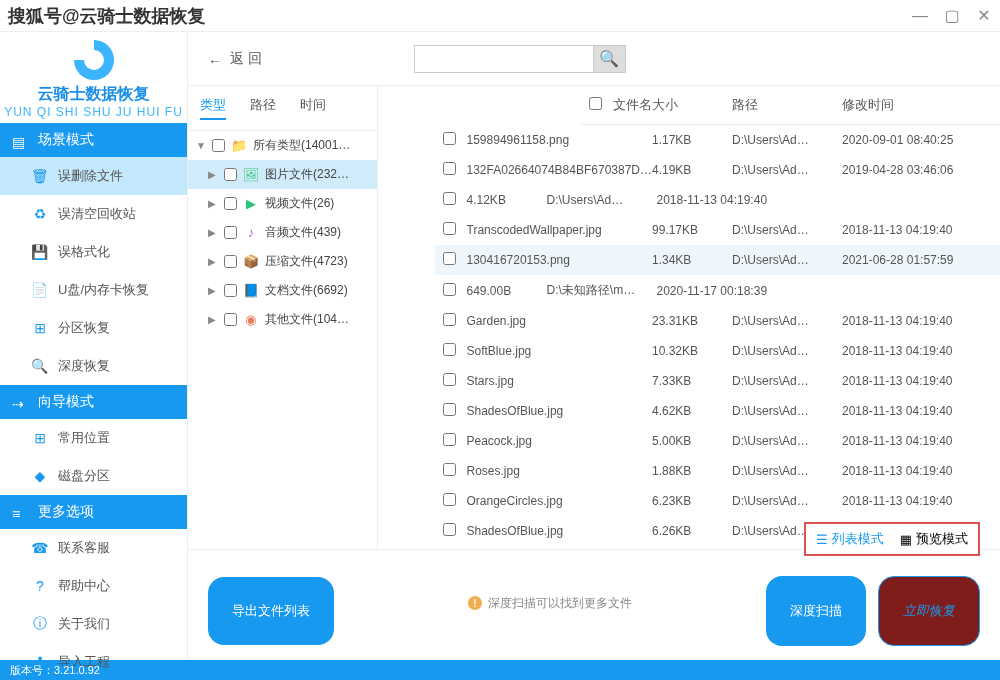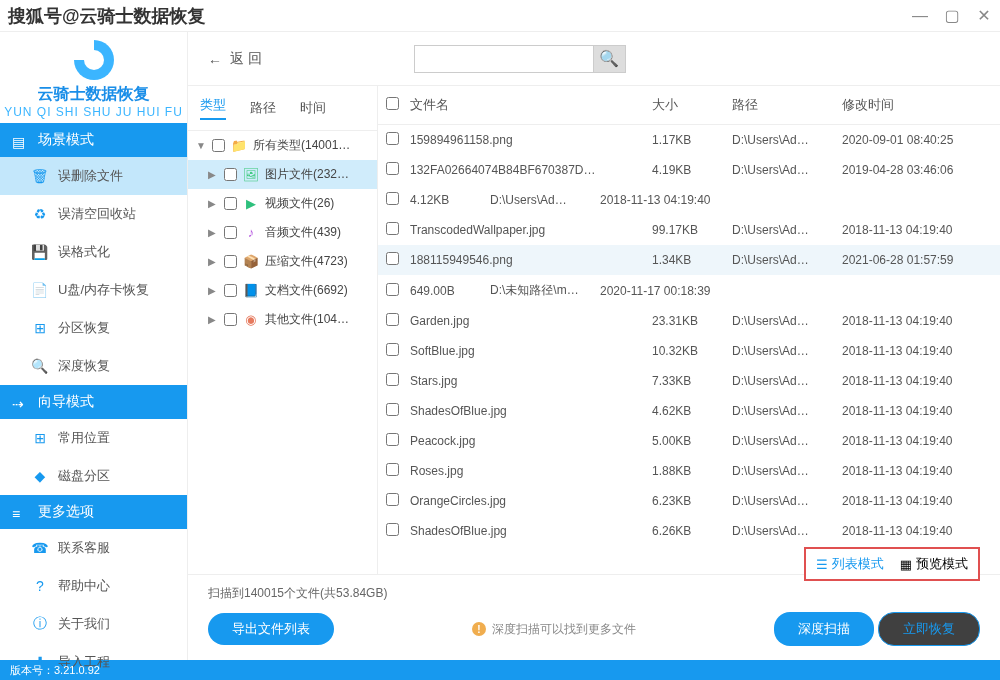--- a/index.html
+++ b/index.html
@@ -20,50 +20,50 @@
 .nav-item.active { background: #c3e7fb; }
 .nav-item .nicon { width: 16px; height: 16px; display: inline-flex; align-items: center; justify-content: center; color: #1799ef; font-size: 14px; }
 .main { flex: 1; display: flex; flex-direction: column; }
 .toolbar { height: 54px; display: flex; align-items: center; padding: 0 20px; gap: 12px; border-bottom: 1px solid #eee; }
 .back-btn { display: flex; align-items: center; gap: 8px; color: #555; cursor: pointer; font-size: 14px; }
 .search-wrap { margin-left: 140px; display: flex; }
 .search-input { width: 180px; height: 28px; border: 1px solid #ccc; padding: 0 8px; font-size: 12px; }
 .search-btn { width: 32px; height: 28px; background: #ddd; border: 1px solid #ccc; border-left: none; cursor: pointer; display: flex; align-items: center; justify-content: center; color: #666; }
 .content { flex: 1; display: flex; overflow: hidden; }
 .tree-panel { width: 190px; border-right: 1px solid #eee; }
-.tree-header { display: flex; padding: 10px 12px; font-size: 13px; color: #555; gap: 24px; border-bottom: 1px solid #eee; align-items: center; }
+.tree-header { display: flex; padding: 10px 12px; font-size: 13px; color: #555; gap: 24px; border-bottom: 1px solid #eee; }
 .tree-header span.active { color: #1799ef; border-bottom: 2px solid #1799ef; padding-bottom: 4px; }
 .tree-list { font-size: 12px; color: #444; }
 .tree-item { display: flex; align-items: center; padding: 6px 8px; gap: 6px; cursor: pointer; }
 .tree-item.selected { background: #d0ecfb; }
 .tree-item .arrow { width: 10px; color: #888; font-size: 10px; }
 .tree-item input[type=checkbox] { width: 13px; height: 13px; }
 .tree-item .ticon { width: 16px; height: 16px; display: inline-flex; align-items: center; justify-content: center; font-size: 13px; }
 .tree-item .tlabel { flex: 1; white-space: nowrap; overflow: hidden; text-overflow: ellipsis; }
-.file-panel { flex: 1; display: flex; flex-direction: column; overflow: hidden; }
+.file-panel { flex: 1; display: flex; flex-direction: column; overflow: hidden; align-items: flex-end; }
 .file-header { display: flex; padding: 10px 8px; font-size: 13px; color: #555; border-bottom: 1px solid #eee; align-items: center; }
 .file-header .col-check { width: 24px; }
 .file-header .col-name { flex: 1; }
 .file-header .col-size { width: 80px; }
 .file-header .col-path { width: 110px; }
 .file-header .col-time { width: 150px; }
 .file-list { flex: 1; overflow-y: auto; }
 .file-row { display: flex; padding: 7px 8px; font-size: 12px; color: #555; align-items: center; }
 .file-row.highlighted { background: #eef6fb; }
 .file-row .col-check { width: 24px; }
 .file-row .col-name { flex: 1; white-space: nowrap; overflow: hidden; text-overflow: ellipsis; }
 .file-row .col-size { width: 80px; }
 .file-row .col-path { width: 110px; white-space: nowrap; overflow: hidden; text-overflow: ellipsis; }
 .file-row .col-time { width: 150px; }
 .footer { padding: 10px 20px 14px; border-top: 1px solid #eee; position: relative; }
 .scan-info { font-size: 12px; color: #666; margin-bottom: 10px; }
 .footer-row { display: flex; align-items: center; justify-content: space-between; }
-.btn { padding: 7px 24px; border-radius: 16px; font-size: 13px; cursor: pointer; border: none; }
+.btn { padding: 25px 24px; border-radius: 16px; font-size: 13px; cursor: pointer; border: none; margin-top: 16px; }
 .btn-blue { background: #1799ef; color: #fff; }
-.btn-outline { background: #404040; border: 1px solid #1799ef; color: #1799ef; }
+.btn-outline { background: #7f1d1d; border: 1px solid #1799ef; color: #1799ef; font-style: italic; }
 .hint { font-size: 12px; color: #888; display: flex; align-items: center; gap: 6px; }
 .hint-icon { width: 14px; height: 14px; border-radius: 50%; background: #f0ad4e; color: #fff; display: inline-flex; align-items: center; justify-content: center; font-size: 10px; font-weight: bold; }
 .view-toggle { position: absolute; right: 20px; top: -28px; background: #fff; border: 2px solid #e05050; padding: 6px 10px; display: flex; gap: 16px; font-size: 13px; }
 .view-toggle .vt { display: flex; align-items: center; gap: 4px; cursor: pointer; }
 .view-toggle .vt.active { color: #1799ef; }
 .statusbar { height: 20px; background: #1799ef; color: #fff; font-size: 11px; padding: 2px 10px; display: flex; align-items: center; }
 .ic-folder { color: #f3b53a; }
 .ic-image { color: #3ac97b; }
 .ic-video { color: #2ec07d; }
 .ic-audio { color: #b85ee0; }
@@ -259,21 +259,21 @@
             </div>
             <div class="file-row">
               <div class="col-check"><input type="checkbox" style=""></div>
     <div class="col-name">TranscodedWallpaper.jpg</div>
     <div class="col-size">99.17KB</div>
     <div class="col-path">D:\Users\Ad…</div>
     <div class="col-time">2018-11-13 04:19:40</div>
             </div>
             <div class="file-row highlighted">
               <div class="col-check"><input type="checkbox" style=""></div>
-    <div class="col-name">188115949546.png</div>
+    <div class="col-name">130416720153.png</div>
     <div class="col-size">1.34KB</div>
     <div class="col-path">D:\Users\Ad…</div>
     <div class="col-time">2021-06-28 01:57:59</div>
             </div>
             <div class="file-row">
               <div class="col-check"><input type="checkbox" style=""></div>
     <div class="col-size">649.00B</div>
     <div class="col-path">D:\未知路径\m…</div>
     <div class="col-time">2020-11-17 00:18:39</div>
             </div>
@@ -341,28 +341,27 @@
       <div class="view-toggle">
         <div class="vt active">
           <span>☰</span>
           <span>列表模式</span>
         </div>
         <div class="vt">
           <span>▦</span>
           <span>预览模式</span>
         </div>
       </div>
-      <div class="scan-info">扫描到140015个文件(共53.84GB)</div>
       <div class="footer-row">
         <button class="btn btn-blue">导出文件列表</button>
         <div class="hint">
           <span class="hint-icon">!</span>
           <span>深度扫描可以找到更多文件</span>
         </div>
-        <div style="display:flex;gap:4px">
+        <div style="display:flex;gap:12px">
           <button class="btn btn-blue">深度扫描</button>
           <button class="btn btn-outline">立即恢复</button>
         </div>
       </div>
     </div>
   </div>
 </div>
 
 <div class="statusbar">
   <span>版本号：3.21.0.92</span>

